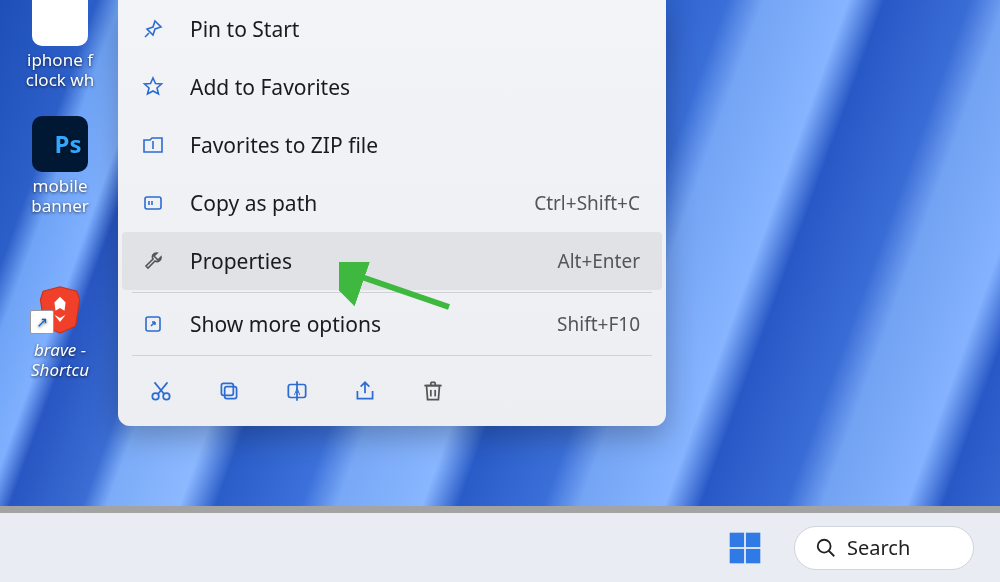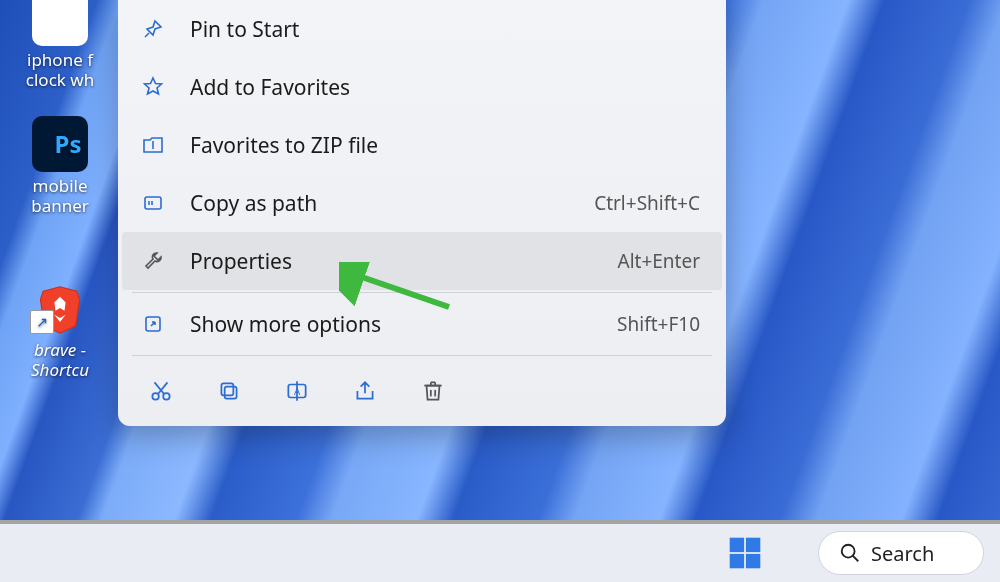--- a/index.html
+++ b/index.html
@@ -60,21 +60,21 @@
       border-radius:2px;
       display:flex; align-items:center; justify-content:center;
       color:#0a63c9; font-size:14px;
     }
 
     
     .context-menu {
       position: absolute;
       left: 118px;
       top: 0px;
-      width: 608px;
+      width: 548px;
       background: linear-gradient(180deg, #f3f4f7 0%, #eceef2 100%);
       border-radius: 0 0 12px 12px;
       box-shadow: 0 10px 30px rgba(0,0,0,0.25);
       padding-bottom: 8px;
     }
     .menu-item {
       display: flex;
       align-items: center;
       padding: 15px 26px 15px 22px;
       font-size: 21px;
@@ -109,26 +109,25 @@
     
     .arrow-annot {
       position:absolute;
       left: 339px; top: 262px;
       pointer-events:none;
     }
 
     
     .taskbar {
       position:absolute; left:0; right:0; bottom:0;
-      height: 62px;
+      height: 76px;
       background: #e9ecf3;
-      border-top: 4px solid #a3a3a3;
+      border-top: 7px solid #a3a3a3;
       display:flex; align-items:center;
       padding: 0 16px;
-      gap: 24px;
     }
     .start-button {
       width:42px; height:42px; display:flex; align-items:center; justify-content:center;
       margin-left: 708px;
       border-radius:6px;
     }
     .search-box {
       margin-left: 28px;
       height:44px; background:#fff; border:1px solid #d0d4dd;
       border-radius: 22px;

